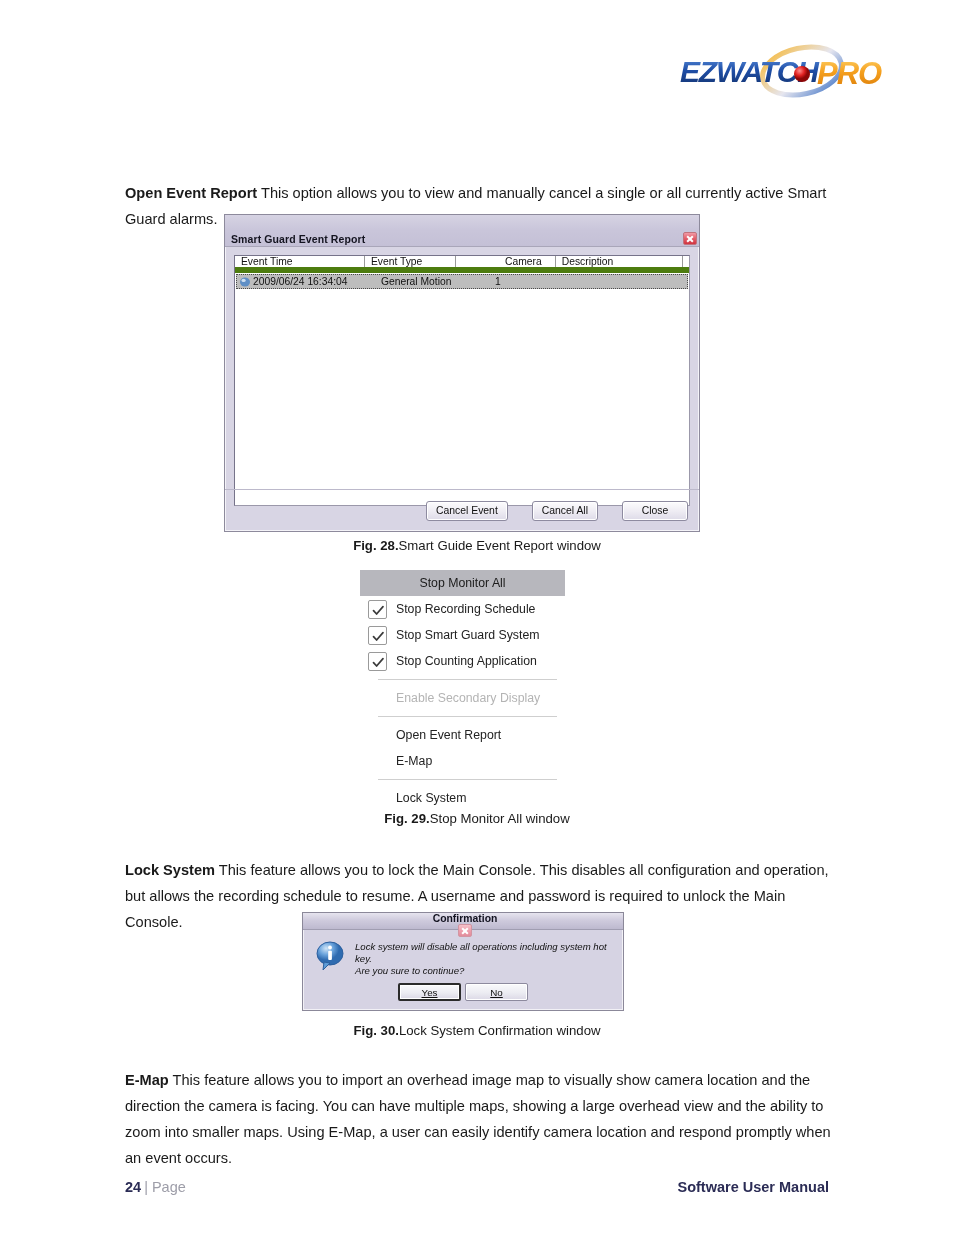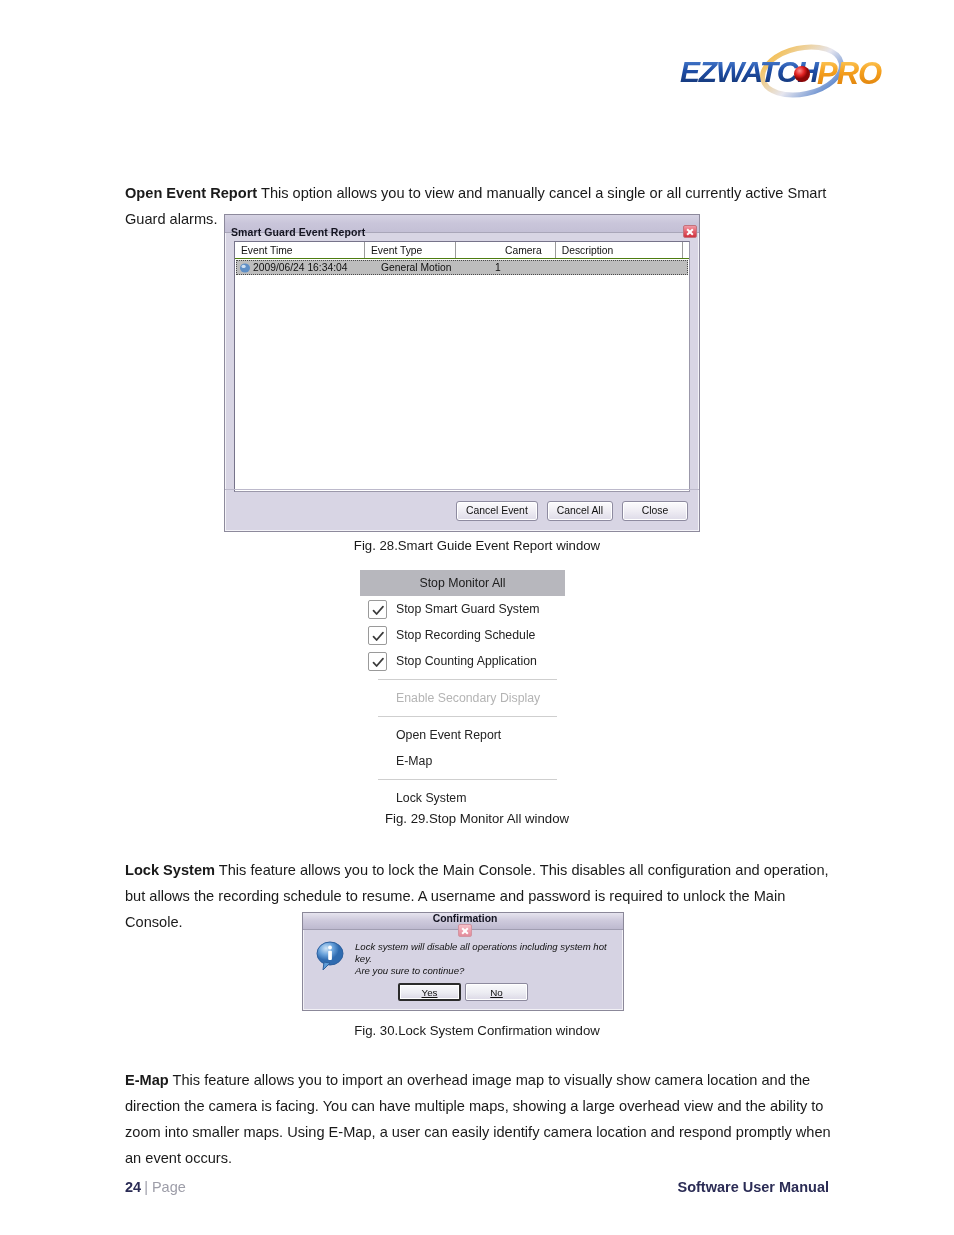--- a/index.html
+++ b/index.html
@@ -41,37 +41,37 @@
 
   
   .caption {
     position: absolute;
     width: 954px;
     left: 0;
     text-align: center;
     font-size: 13.2px;
     color: #1a1a1a;
   }
-  .caption .fignum { font-weight: normal; }
+  .caption .fignum { font-weight: bold; }
   .caption .figtext { }
   .cap-28 { top: 538px; }
   .cap-29 { top: 811px; }
   .cap-30 { top: 1023px; }
 
   
   .win-event-report {
     position: absolute;
     left: 224px; top: 214px;
     width: 476px; height: 318px;
     background: #d8d5e4;
     border: 1px solid #8d8a9c;
     box-shadow: 0 0 0 1px #f4f3f8 inset;
   }
   .er-titlebar {
-    height: 18px;
+    height: 32px;
     background: linear-gradient(to bottom, #d6d3e3 0%, #c9c5da 50%, #c4c0d6 100%);
     border-bottom: 1px solid #a9a6b9;
     display: flex;
     align-items: center;
     padding: 16px 2px 0 6px;
   }
   .er-title {
     font-size: 10.5px;
     font-weight: bold;
     color: #141420;
@@ -104,21 +104,21 @@
     border: 1px solid #9b98aa;
     border-top-color: #76738a;
     border-left-color: #76738a;
     height: 251px;
     overflow: hidden;
   }
   .er-header-row {
     display: flex;
     height: 17px;
     background: #ffffff;
-    border-bottom: 1px solid #4d7c0f;
+    border-bottom: 6px solid #4d7c0f;
     font-size: 10.3px;
     color: #111;
   }
   .er-th {
     display: flex;
     align-items: center;
     padding-left: 6px;
     border-right: 1px solid #9a9a9a;
     white-space: nowrap;
     overflow: hidden;
@@ -153,21 +153,21 @@
 
   .er-footer {
     position: absolute;
     left: 0; right: 0; bottom: 0;
     height: 42px;
     border-top: 1px solid #bcb9cb;
     display: flex;
     align-items: center;
     justify-content: flex-end;
     padding-right: 11px;
-    gap: 9px;
+    gap: 24px;
   }
   .btn-classic {
     min-width: 66px;
     height: 20px;
     padding: 0 9px;
     font-size: 10.4px;
     color: #101010;
     background: linear-gradient(to bottom, #fcfcfd 0%, #eeecf3 52%, #dedbe8 100%);
     border: 1px solid #8e8ba0;
     border-radius: 3px;
@@ -400,30 +400,30 @@
   <div class="mi mi-highlight">
     <span class="mi-label">Stop Monitor All</span>
   </div>
 
   <div class="mi">
     <span class="mi-check">
       <svg width="15" height="15" viewBox="0 0 15 15">
           <path d="M2.5 7.6 L5.6 11 L12 3.6" stroke="#3a3a3a" stroke-width="1.7" fill="none" stroke-linecap="round" stroke-linejoin="round"></path>
         </svg>
     </span>
-    <span class="mi-label">Stop Smart Guard System</span>
+    <span class="mi-label">Stop Recording Schedule</span>
   </div>
 
   <div class="mi">
     <span class="mi-check">
       <svg width="15" height="15" viewBox="0 0 15 15">
           <path d="M2.5 7.6 L5.6 11 L12 3.6" stroke="#3a3a3a" stroke-width="1.7" fill="none" stroke-linecap="round" stroke-linejoin="round"></path>
         </svg>
     </span>
-    <span class="mi-label">Stop Recording Schedule</span>
+    <span class="mi-label">Stop Smart Guard System</span>
   </div>
 
   <div class="mi">
     <span class="mi-check">
       <svg width="15" height="15" viewBox="0 0 15 15">
           <path d="M2.5 7.6 L5.6 11 L12 3.6" stroke="#3a3a3a" stroke-width="1.7" fill="none" stroke-linecap="round" stroke-linejoin="round"></path>
         </svg>
     </span>
     <span class="mi-label">Stop Counting Application</span>
   </div>

